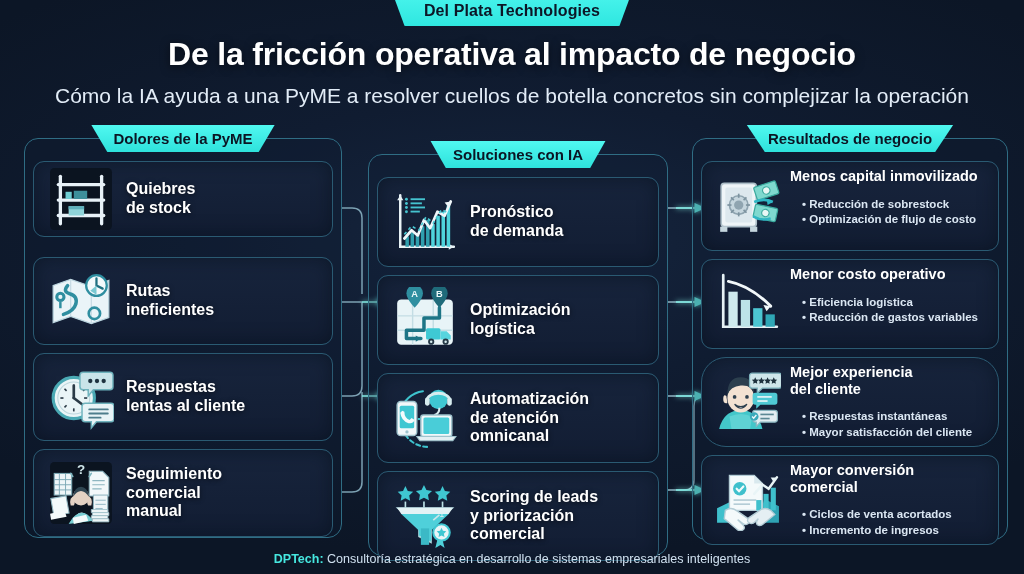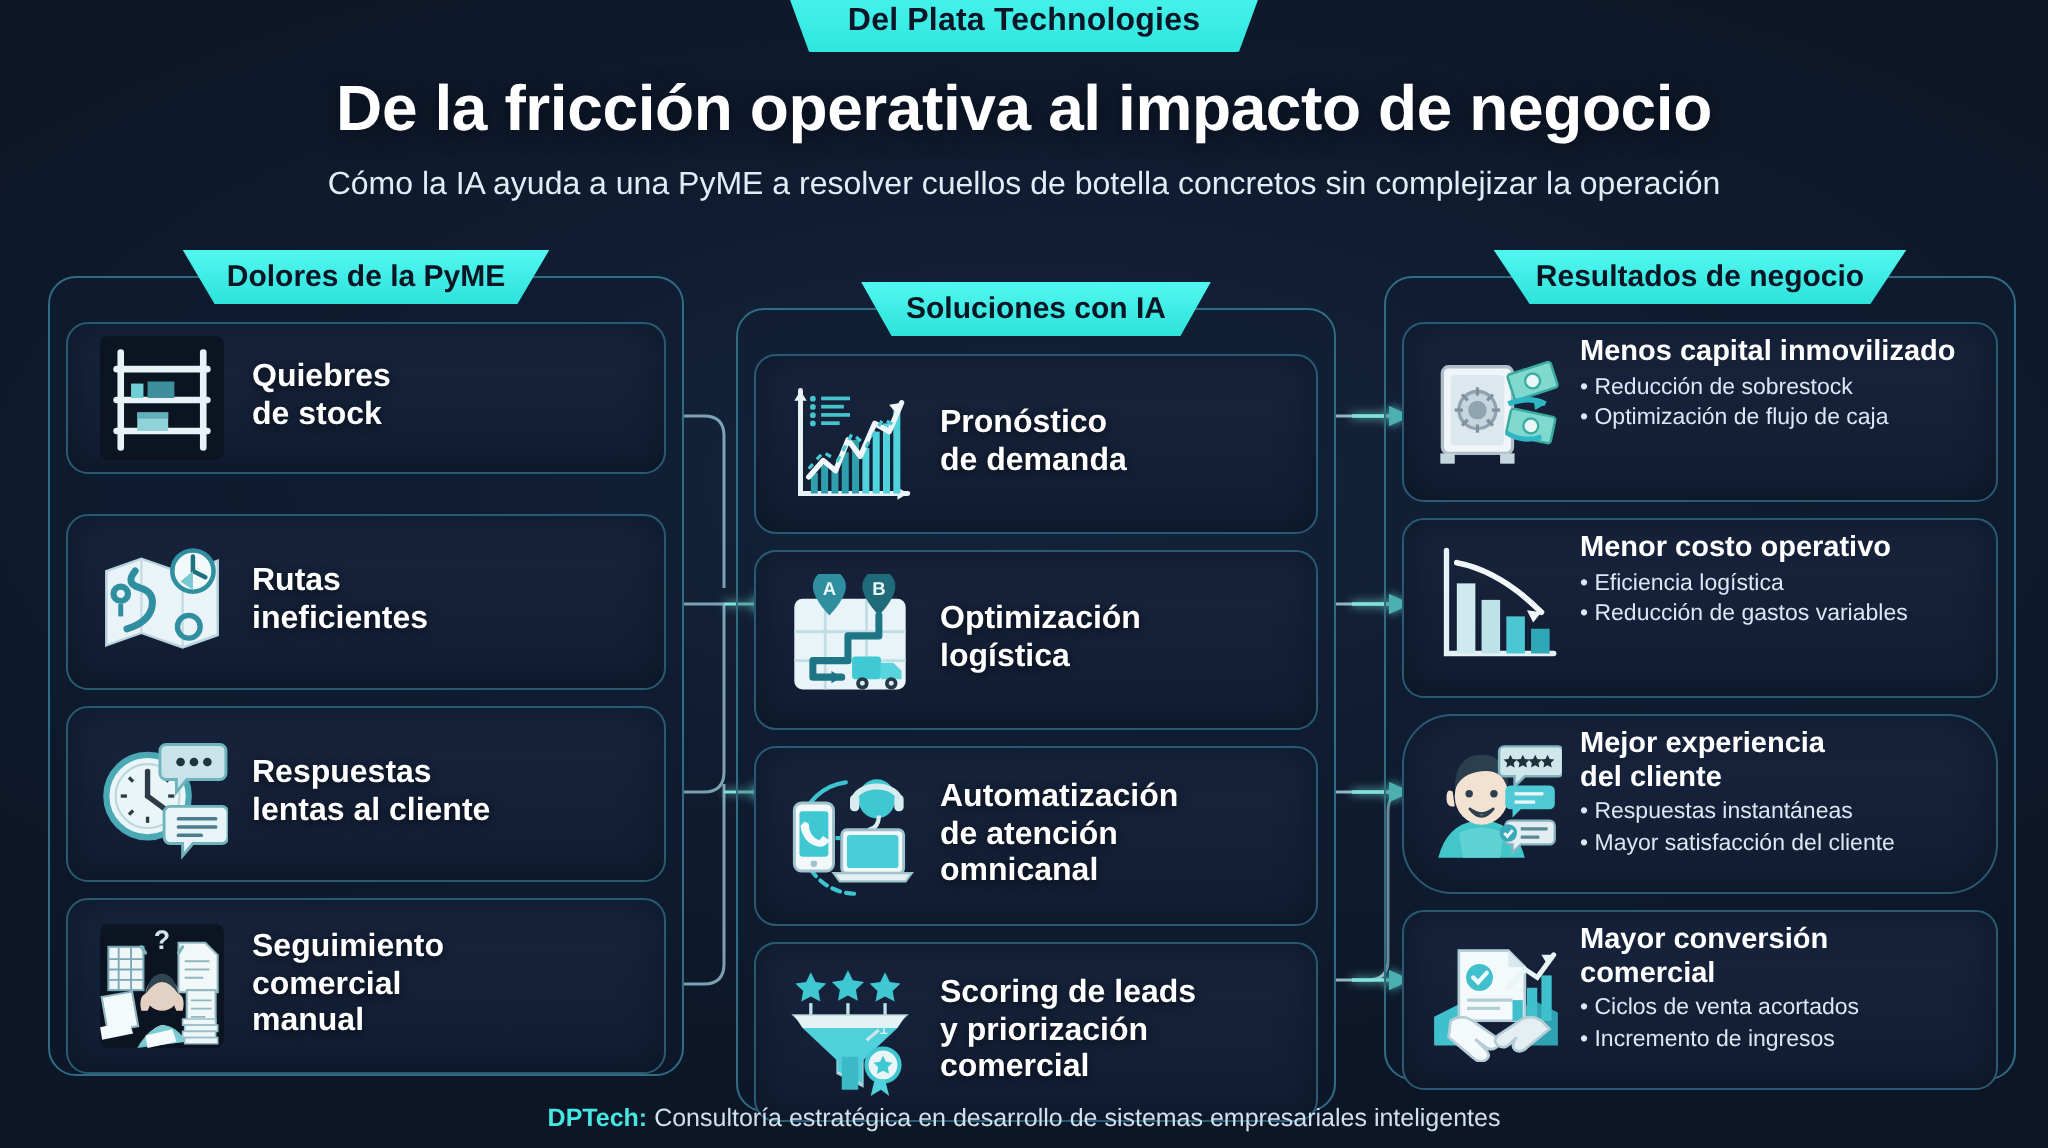--- a/index.html
+++ b/index.html
@@ -29,21 +29,21 @@
   }
 
   
   .headline{
     position:absolute;top:36px;left:0;right:0;text-align:center;
     font-size:32px;font-weight:bold;color:#ffffff;letter-spacing:-.2px;
     text-shadow:0 2px 10px rgba(0,0,0,.55);
   }
   .subhead{
     position:absolute;top:84px;left:0;right:0;text-align:center;
-    font-size:16px;color:#e2ecf7;font-weight:normal;
+    font-size:21px;color:#e2ecf7;font-weight:normal;
   }
 
   
   .col{
     position:absolute;top:138px;
     border:1.4px solid #2f6d84;
     border-radius:14px;
     box-sizing:border-box;
     background:rgba(14,30,52,.28);
   }
@@ -81,21 +81,21 @@
   .icon-box svg{width:66px;height:66px;display:block;}
   .card-title{
     font-size:16px;font-weight:bold;line-height:1.18;color:#ffffff;
     text-shadow:0 1px 5px rgba(0,0,0,.6);
   }
   
   .rcard{align-items:flex-start;}
   .rcard .icon-box{width:72px;flex:0 0 72px;height:72px;margin-right:6px;}
   .rtext{flex:1;min-width:0;}
   .rtitle{font-size:14.5px;font-weight:bold;color:#ffffff;line-height:1.15;margin-bottom:2px;}
-  .rlist{list-style:none;margin:0;padding:0;}
+  .rlist{list-style:none;margin:12px;padding:0;font-weight:bold;}
   .rlist li{font-size:11.5px;color:#dbe7f3;line-height:1.32;white-space:nowrap;}
   .rlist li::before{content:"• ";color:#dbe7f3;}
 
   
   .connectors{position:absolute;inset:0;pointer-events:none;}
 
   
   .footer{
     position:absolute;bottom:8px;left:0;right:0;text-align:center;
     font-size:12.5px;color:#cfe0ef;
@@ -422,21 +422,21 @@
           </g>
           <path d="M38 30 q10 -4 18 0" stroke="#2fb6c4" stroke-width="2.6" fill="none"></path>
           <path d="M56 30 l-6 -3 l1 6 Z" fill="#2fb6c4"></path>
           <path d="M37 44 q8 5 17 2" stroke="#2fb6c4" stroke-width="2.4" fill="none"></path>
         </svg>
       </div>
       <div class="rtext">
         <div class="rtitle">Menos capital inmovilizado</div>
         <ul class="rlist">
             <li>Reducción de sobrestock</li>
-            <li>Optimización de flujo de caja</li>
+            <li>Optimización de flujo de costo</li>
           </ul>
       </div>
     </div>
 
     <div class="card rcard" style="top:120px;height:90px;">
       <div class="icon-box">
         <svg viewBox="0 0 64 64">
           <path d="M8 6 V56 H60" stroke="#e6f1f5" stroke-width="2.6" fill="none" stroke-linecap="round"></path>
           <rect x="13" y="22" width="9" height="34" fill="#cfeaee"></rect>
           <rect x="25" y="30" width="9" height="26" fill="#bde3e8"></rect>

